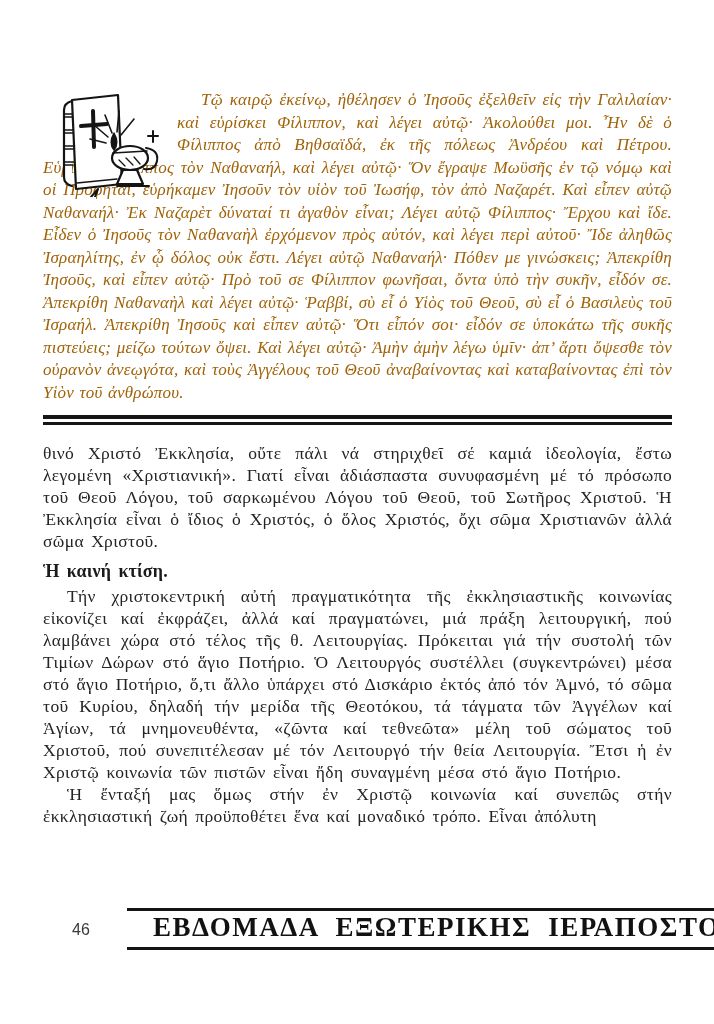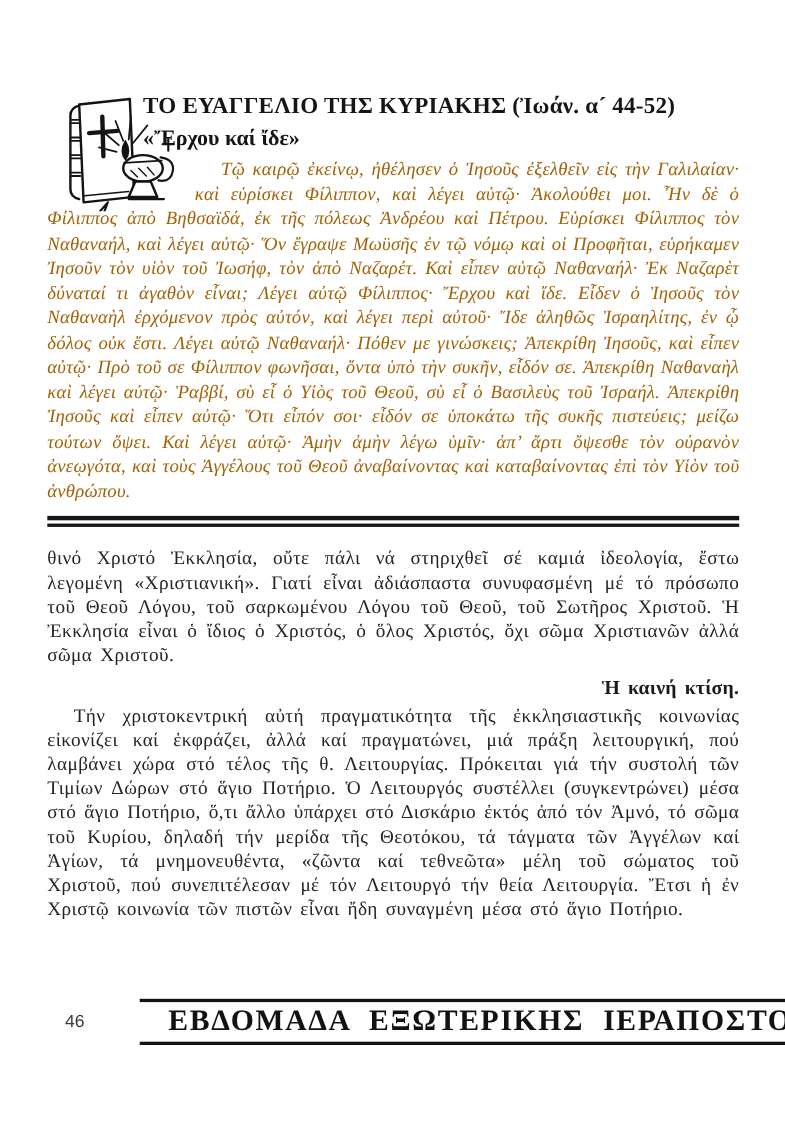--- a/index.html
+++ b/index.html
@@ -55,27 +55,27 @@
     text-align:justify;
     letter-spacing:0.35px; word-spacing:2.5px;
     color:#242424;
   }
   .article p { margin:0; }
   .article p.indent { text-indent:24px; }
   .section-heading {
     margin:8px 0 3px 0;
     font-weight:bold; font-size:18px; line-height:22px;
     letter-spacing:0.2px;
-    text-align:right;
+    text-align:left;
     color:#1b1b1b;
   }
 
   
   .page-number {
-    position:absolute; left:59px; top:921px;
+    position:absolute; left:72px; top:921px;
     font-family:"Liberation Sans", sans-serif;
     font-size:16px; color:#3a3a3a;
   }
   .footer-banner {
     position:absolute; left:127px; top:908px;
     width:660px; 
     border-top:3px solid #141414;
     border-bottom:3px solid #141414;
     padding:1px 0 4px 26px;
     white-space:nowrap; overflow:visible;
@@ -123,34 +123,31 @@
             <path d="M97,42 v11 M92,47 h10" stroke-width="2"></path>
 
             <path d="M67,81 h14 l6,14 h-26 z" fill="#ffffff"></path>
             <path d="M61,97 h32" stroke-width="2"></path>
 
             <path d="M42,100 l-7,8 M42,100 l-3,8" stroke-width="2"></path>
           </g>
         </svg>
       </div>
 
-      <div class="head">
-        <h1 class="page-title">ΤΟ ΕΥΑΓΓΕΛΙΟ ΤΗΣ ΚΥΡΙΑΚΗΣ (Ἰωάν. α´ 44-52)</h1>
-        <h2 class="page-subtitle">«Ἔρχου καί ἴδε»</h2>
-      </div>
 
       <div class="wrap-spacer"></div>
       <p class="gospel-text">Τῷ καιρῷ ἐκείνῳ, ἠθέλησεν ὁ Ἰησοῦς ἐξελθεῖν εἰς τὴν Γαλιλαίαν· καὶ εὑρίσκει Φίλιππον, καὶ λέγει αὐτῷ· Ἀκολούθει μοι. Ἦν δὲ ὁ Φίλιππος ἀπὸ Βηθσαϊδά, ἐκ τῆς πόλεως Ἀνδρέου καὶ Πέτρου. Εὑρίσκει Φίλιππος τὸν Ναθαναήλ, καὶ λέγει αὐτῷ· Ὅν ἔγραψε Μωϋσῆς ἐν τῷ νόμῳ καὶ οἱ Προφῆται, εὑρήκαμεν Ἰησοῦν τὸν υἱὸν τοῦ Ἰωσήφ, τὸν ἀπὸ Ναζαρέτ. Καὶ εἶπεν αὐτῷ Ναθαναήλ· Ἐκ Ναζαρὲτ δύναταί τι ἀγαθὸν εἶναι; Λέγει αὐτῷ Φίλιππος· Ἔρχου καὶ ἴδε. Εἶδεν ὁ Ἰησοῦς τὸν Ναθαναὴλ ἐρχόμενον πρὸς αὐτόν, καὶ λέγει περὶ αὐτοῦ· Ἴδε ἀληθῶς Ἰσραηλίτης, ἐν ᾧ δόλος οὐκ ἔστι. Λέγει αὐτῷ Ναθαναήλ· Πόθεν με γινώσκεις; Ἀπεκρίθη Ἰησοῦς, καὶ εἶπεν αὐτῷ· Πρὸ τοῦ σε Φίλιππον φωνῆσαι, ὄντα ὑπὸ τὴν συκῆν, εἶδόν σε. Ἀπεκρίθη Ναθαναὴλ καὶ λέγει αὐτῷ· Ῥαββί, σὺ εἶ ὁ Υἱὸς τοῦ Θεοῦ, σὺ εἶ ὁ Βασιλεὺς τοῦ Ἰσραήλ. Ἀπεκρίθη Ἰησοῦς καὶ εἶπεν αὐτῷ· Ὅτι εἶπόν σοι· εἶδόν σε ὑποκάτω τῆς συκῆς πιστεύεις; μείζω τούτων ὄψει. Καὶ λέγει αὐτῷ· Ἀμὴν ἀμὴν λέγω ὑμῖν· ἀπ’ ἄρτι ὄψεσθε τὸν οὐρανὸν ἀνεῳγότα, καὶ τοὺς Ἀγγέλους τοῦ Θεοῦ ἀναβαίνοντας καὶ καταβαίνοντας ἐπὶ τὸν Υἱὸν τοῦ ἀνθρώπου.</p>
     </section>
 
     <div class="double-rule"></div>
 
     <section class="article">
       <p>θινό Χριστό Ἐκκλησία, οὔτε πάλι νά στηριχθεῖ σέ καμιά ἰδεολογία, ἔστω λεγομένη «Χριστιανική». Γιατί εἶναι ἀδιάσπαστα συνυφασμένη μέ τό πρόσωπο τοῦ Θεοῦ Λόγου, τοῦ σαρκωμένου Λόγου τοῦ Θεοῦ, τοῦ Σωτῆρος Χριστοῦ. Ἡ Ἐκκλησία εἶναι ὁ ἴδιος ὁ Χριστός, ὁ ὅλος Χριστός, ὄχι σῶμα Χριστιανῶν ἀλλά σῶμα Χριστοῦ.</p>
       <h3 class="section-heading">Ἡ καινή κτίση.</h3>
       <p class="indent">Τήν χριστοκεντρική αὐτή πραγματικότητα τῆς ἐκκλησιαστικῆς κοινωνίας εἰκονίζει καί ἐκφράζει, ἀλλά καί πραγματώνει, μιά πράξη λειτουργική, πού λαμβάνει χώρα στό τέλος τῆς θ. Λειτουργίας. Πρόκειται γιά τήν συστολή τῶν Τιμίων Δώρων στό ἅγιο Ποτήριο. Ὁ Λειτουργός συστέλλει (συγκεντρώνει) μέσα στό ἅγιο Ποτήριο, ὅ,τι ἄλλο ὑπάρχει στό Δισκάριο ἐκτός ἀπό τόν Ἀμνό, τό σῶμα τοῦ Κυρίου, δηλαδή τήν μερίδα τῆς Θεοτόκου, τά τάγματα τῶν Ἀγγέλων καί Ἁγίων, τά μνημονευθέντα, «ζῶντα καί τεθνεῶτα» μέλη τοῦ σώματος τοῦ Χριστοῦ, πού συνεπιτέλεσαν μέ τόν Λειτουργό τήν θεία Λειτουργία. Ἔτσι ἡ ἐν Χριστῷ κοινωνία τῶν πιστῶν εἶναι ἤδη συναγμένη μέσα στό ἅγιο Ποτήριο.</p>
+      <p class="indent">Ἡ ἔνταξή μας ὅμως στήν ἐν Χριστῷ κοινωνία καί συνεπῶς στήν ἐκκλησιαστική ζωή προϋποθέτει ἕνα καί μοναδικό τρόπο. Εἶναι ἀπόλυτη</p>
     </section>
 
   </div>
 
   <div class="page-number">46</div>
   <div class="footer-banner">ΕΒΔΟΜΑΔΑ ΕΞΩΤΕΡΙΚΗΣ ΙΕΡΑΠΟΣΤΟΛΗΣ</div>
 </div>
 
 </body></html>

